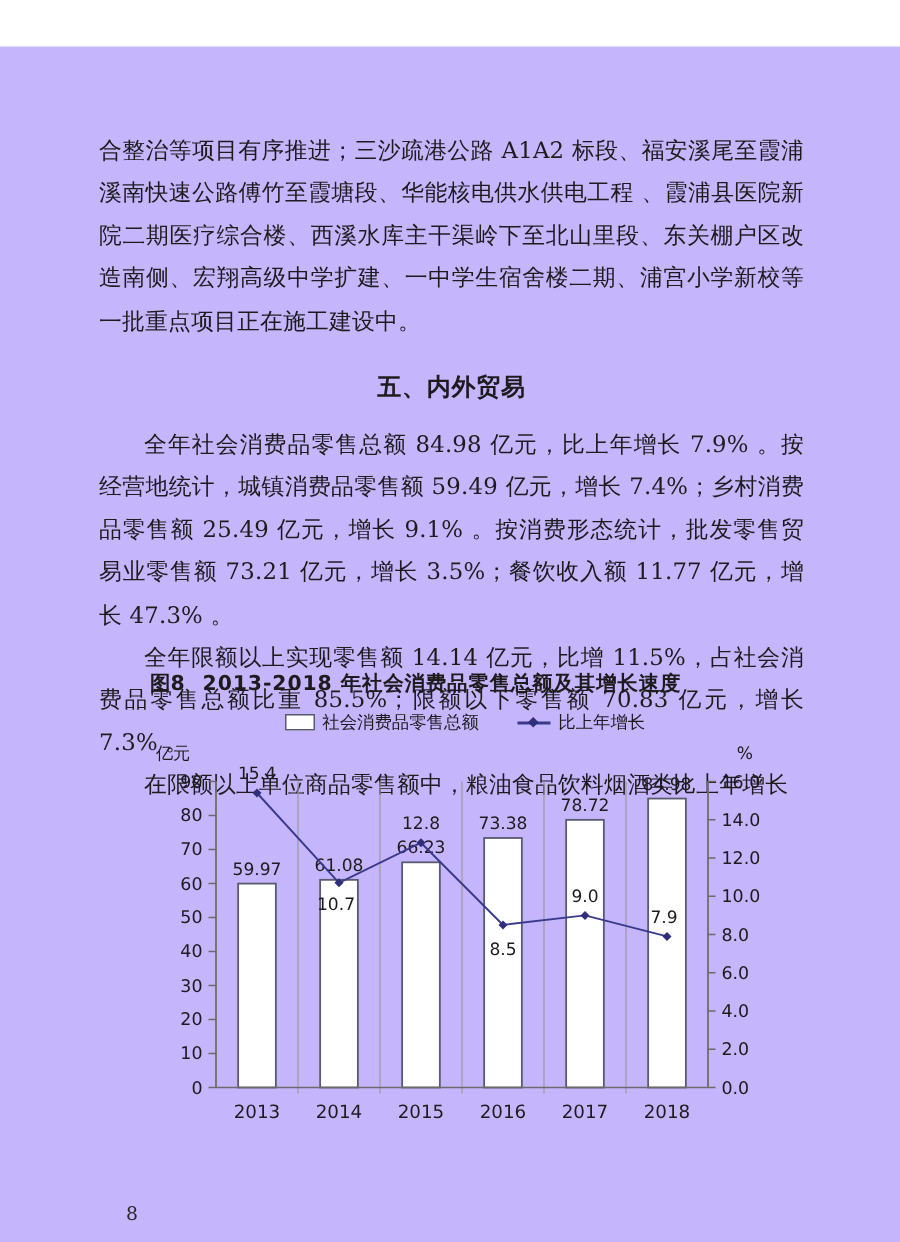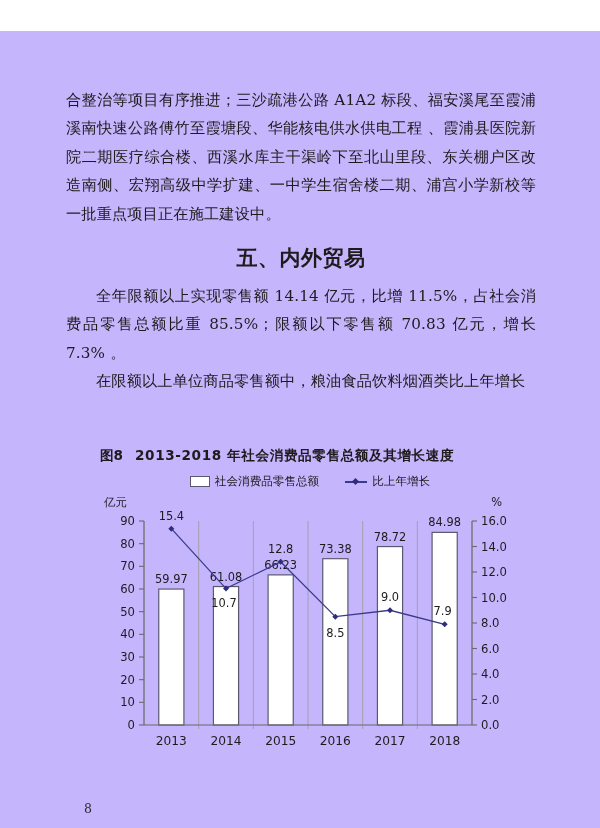--- a/index.html
+++ b/index.html
@@ -41,21 +41,21 @@
     text-justify: inter-ideograph;
     letter-spacing: 0.15px;
     color: #1d1b1c;
   }
   p.indent {
     text-indent: 30px;
   }
 
   h2.section-heading {
     margin: 16px 0 10px 0;
-    font-size: 21px;
+    font-size: 16px;
     line-height: 28px;
     text-align: center;
     font-weight: bold;
     font-family: "DejaVu Sans", "Liberation Sans", sans-serif;
     letter-spacing: 0.5px;
     color: #1d1b1c;
   }
 
   
   .figure {
@@ -146,20 +146,21 @@
 </head>
 <body>
 
 <div class="page">
 
   <div class="content">
     <p class="para">合整治等项目有序推进；三沙疏港公路 A1A2 标段、福安溪尾至霞浦溪南快速公路傅竹至霞塘段、华能核电供水供电工程 、霞浦县医院新院二期医疗综合楼、西溪水库主干渠岭下至北山里段、东关棚户区改造南侧、宏翔高级中学扩建、一中学生宿舍楼二期、浦宫小学新校等一批重点项目正在施工建设中。</p>
 
     <h2 class="section-heading">五、内外贸易</h2>
 
+    <p class="para indent">全年社会消费品零售总额 84.98 亿元，比上年增长 7.9% 。按经营地统计，城镇消费品零售额 59.49 亿元，增长 7.4%；乡村消费品零售额 25.49 亿元，增长 9.1% 。按消费形态统计，批发零售贸易业零售额 73.21 亿元，增长 3.5%；餐饮收入额 11.77 亿元，增长 47.3% 。</p>
     <p class="para indent">全年限额以上实现零售额 14.14 亿元，比增 11.5%，占社会消费品零售总额比重 85.5%；限额以下零售额 70.83 亿元，增长 7.3% 。</p>
     <p class="para indent">在限额以上单位商品零售额中，粮油食品饮料烟酒类比上年增长</p>
   </div>
 
   <div class="figure">
 
     <div class="fig-title">
       <span class="fignum">图8</span><span>2013-2018 年社会消费品零售总额及其增长速度</span>
     </div>
 

